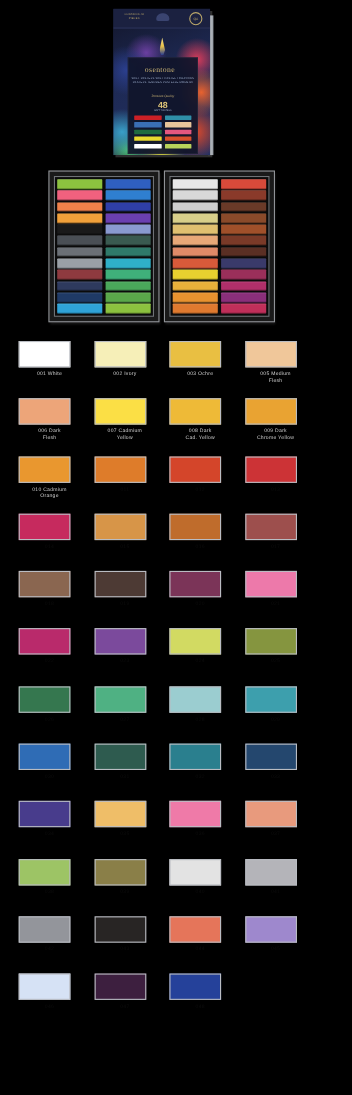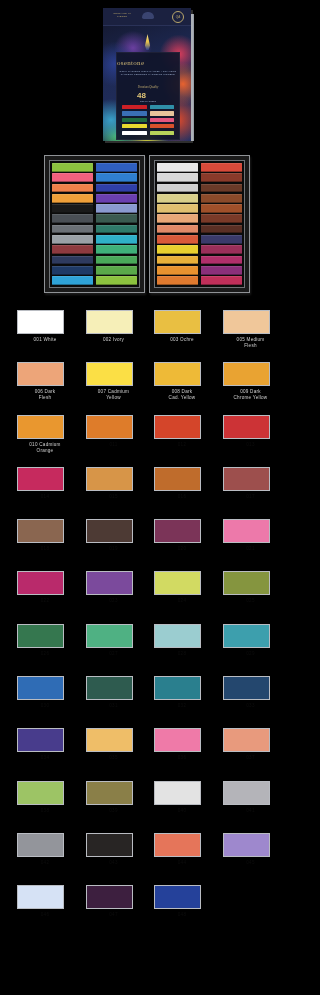--- a/index.html
+++ b/index.html
@@ -54,36 +54,36 @@
   .pack-flame{
     position:absolute;left:42px;top:26px;width:5px;height:16px;
     background:linear-gradient(180deg,#f6e08a 0%,#e8c24a 50%,#2b3f8f 100%);
     clip-path:polygon(50% 0,100% 72%,72% 100%,28% 100%,0 72%);
   }
   .pack-panel{
     position:absolute;left:13px;top:44px;width:62px;height:86px;
     background:rgba(16,20,42,.93);border:.5px solid rgba(255,255,255,.05);
   }
   .brand{
-    position:absolute;left:0;top:6px;width:42px;text-align:left;
+    position:absolute;left:0;top:6px;width:42px;text-align:right;
     font-size:7px;letter-spacing:.3px;color:#c9b274;
     font-family:"Liberation Serif","DejaVu Serif",serif;
   }
   .pack-sub{
     position:absolute;left:0;top:17px;width:62px;text-align:center;
     font-size:2.5px;line-height:3.4px;color:#9fb0cf;letter-spacing:.2px;
   }
   .pack-qual{
     position:absolute;left:0;top:32px;width:62px;text-align:center;
     font-size:3px;color:#c9b274;font-style:italic;
     font-family:"Liberation Serif","DejaVu Serif",serif;
   }
   .pack-count{
-    position:absolute;left:0;top:38px;width:62px;
-    font-size:8px;font-weight:bold;color:#e0c678;margin-left:20px;
+    position:absolute;left:0;top:38px;width:62px;text-align:center;
+    font-size:8px;font-weight:bold;color:#e0c678;
   }
   .pack-count-sub{
     position:absolute;left:0;top:47px;width:62px;text-align:center;
     font-size:2.2px;color:#9fb0cf;
   }
   .pack-swatches{
     position:absolute;left:5px;top:52px;width:52px;height:31px;
     display:grid;grid-template-columns:1fr 1fr;gap:1px 3px;
   }
   .pack-swatches .ps{height:4.3px;border-radius:.5px;}

